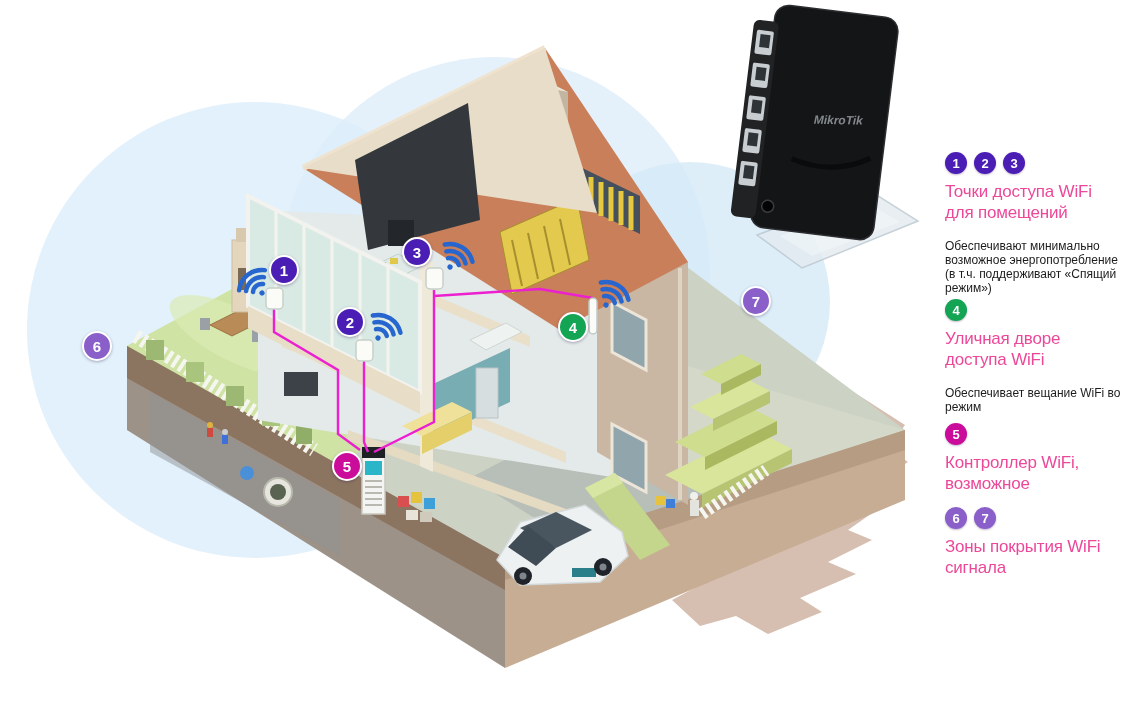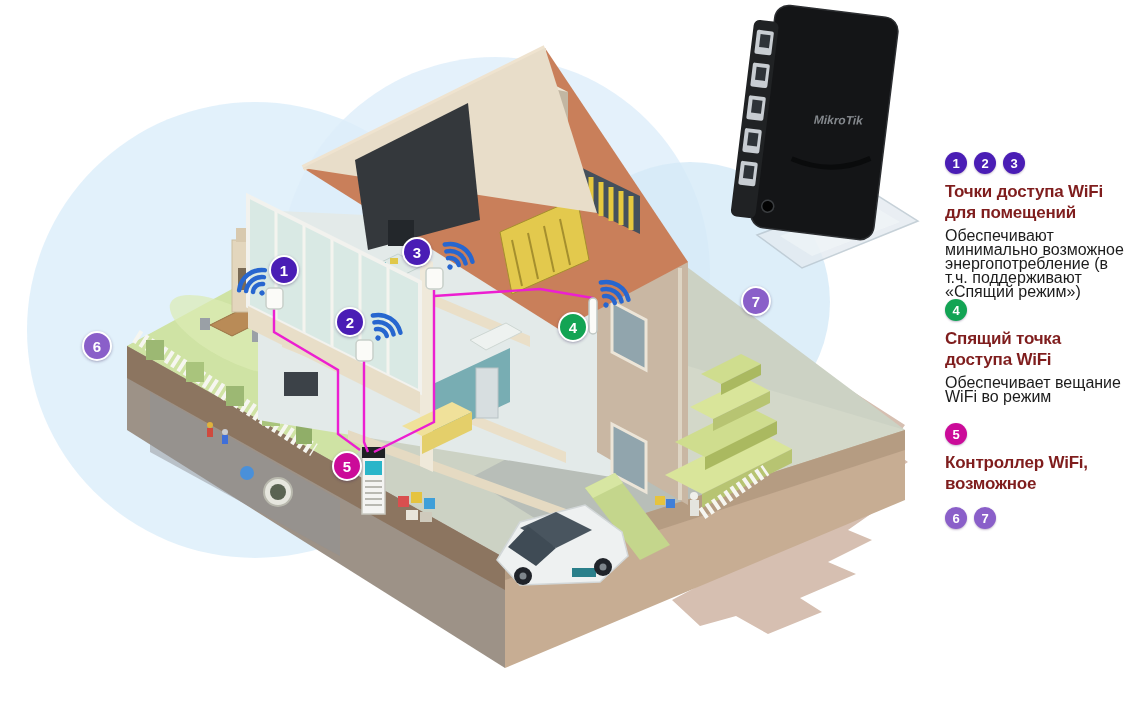--- a/index.html
+++ b/index.html
@@ -10,23 +10,23 @@
   .marker{position:absolute;width:26px;height:26px;border-radius:50%;
           transform:translate(-50%,-50%);display:flex;align-items:center;justify-content:center;
           color:#fff;font-weight:bold;font-size:15px;border:2px solid #fff;
           box-shadow:0 1px 3px rgba(40,20,80,.35);}
   
   .legend-item{position:absolute;width:200px;}
   .badge-row{display:flex;gap:7px;margin-bottom:7px;}
   .badge{width:22px;height:22px;border-radius:50%;display:flex;align-items:center;
          justify-content:center;color:#fff;font-weight:bold;font-size:13px;
          box-shadow:0 1px 2px rgba(60,20,90,.3);}
-  .legend-title{font-size:17px;font-weight:bold;color:#7f1d1d;line-height:21px;
+  .legend-title{font-size:17px;font-weight:normal;color:#ec4899;line-height:21px;
                 letter-spacing:-.2px;width:178px;}
-  .legend-desc{font-size:16px;color:#1c1c1c;line-height:14px;margin-top:6px;width:182px;}
+  .legend-desc{font-size:12px;color:#1c1c1c;line-height:14px;margin-top:16px;width:182px;}
 </style>
 </head>
 <body>
 
 <div id="canvas">
 
 <svg id="scene-svg" width="1140" height="708" viewBox="0 0 1140 708">
 
   <g>
     <circle cx="255" cy="330" r="228" fill="#ddeefa" opacity="0.85"></circle>
@@ -296,32 +296,33 @@
       <div class="badge" style="background: rgb(74, 29, 181);">3</div>
     </div>
     <div class="legend-title">Точки доступа WiFi для помещений</div>
     <div class="legend-desc">Обеспечивают минимально возможное энергопотребление (в т.ч. поддерживают «Спящий режим»)</div>
   </div>
 
   <div class="legend-item" style="left:945px;top:299px;">
     <div class="badge-row">
       <div class="badge" style="background: rgb(19, 164, 84);">4</div>
     </div>
-    <div class="legend-title">Спящий точка доступа WiFi</div>
+    <div class="legend-title">Уличная дворе доступа WiFi</div>
     <div class="legend-desc">Обеспечивает вещание WiFi во режим</div>
   </div>
 
   <div class="legend-item" style="left:945px;top:423px;">
     <div class="badge-row">
       <div class="badge" style="background: rgb(203, 11, 153);">5</div>
     </div>
     <div class="legend-title">Контроллер WiFi, возможное</div>
   </div>
 
   <div class="legend-item" style="left:945px;top:507px;">
     <div class="badge-row">
       <div class="badge" style="background: rgb(138, 95, 201);">6</div>
       <div class="badge" style="background: rgb(138, 95, 201);">7</div>
     </div>
+    <div class="legend-title">Зоны покрытия WiFi сигнала</div>
   </div>
 
 </div>
 </div>
 
 </body></html>

